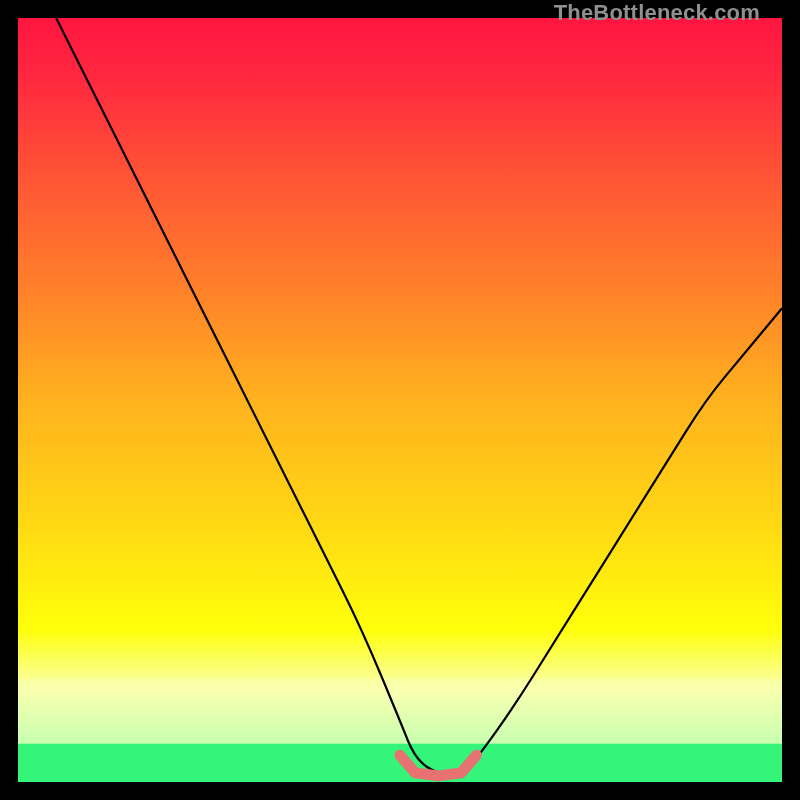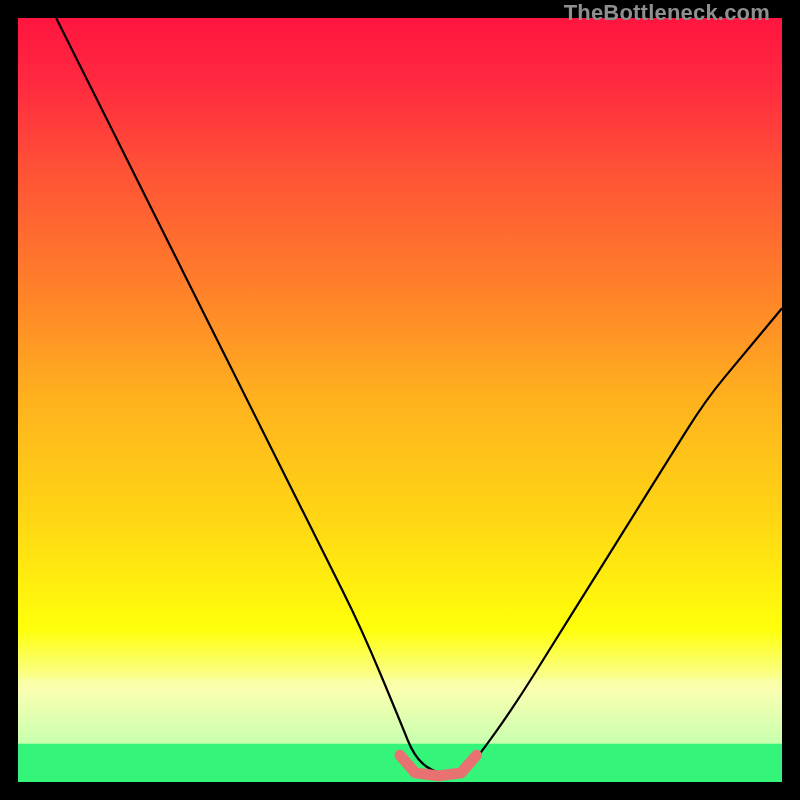--- a/index.html
+++ b/index.html
@@ -21,21 +21,21 @@
   .plot {
     position: absolute;
     left: 0;
     top: 0;
     width: 764px;
     height: 764px;
   }
   .watermark {
     position: absolute;
     top: 0px;
-    right: 30px;
+    right: 40px;
     font-family: Arial, Helvetica, sans-serif;
     font-size: 22px;
     font-weight: 600;
     color: #8f8f8f;
     letter-spacing: 0.2px;
   }
 </style>
 </head>
 <body>
 

